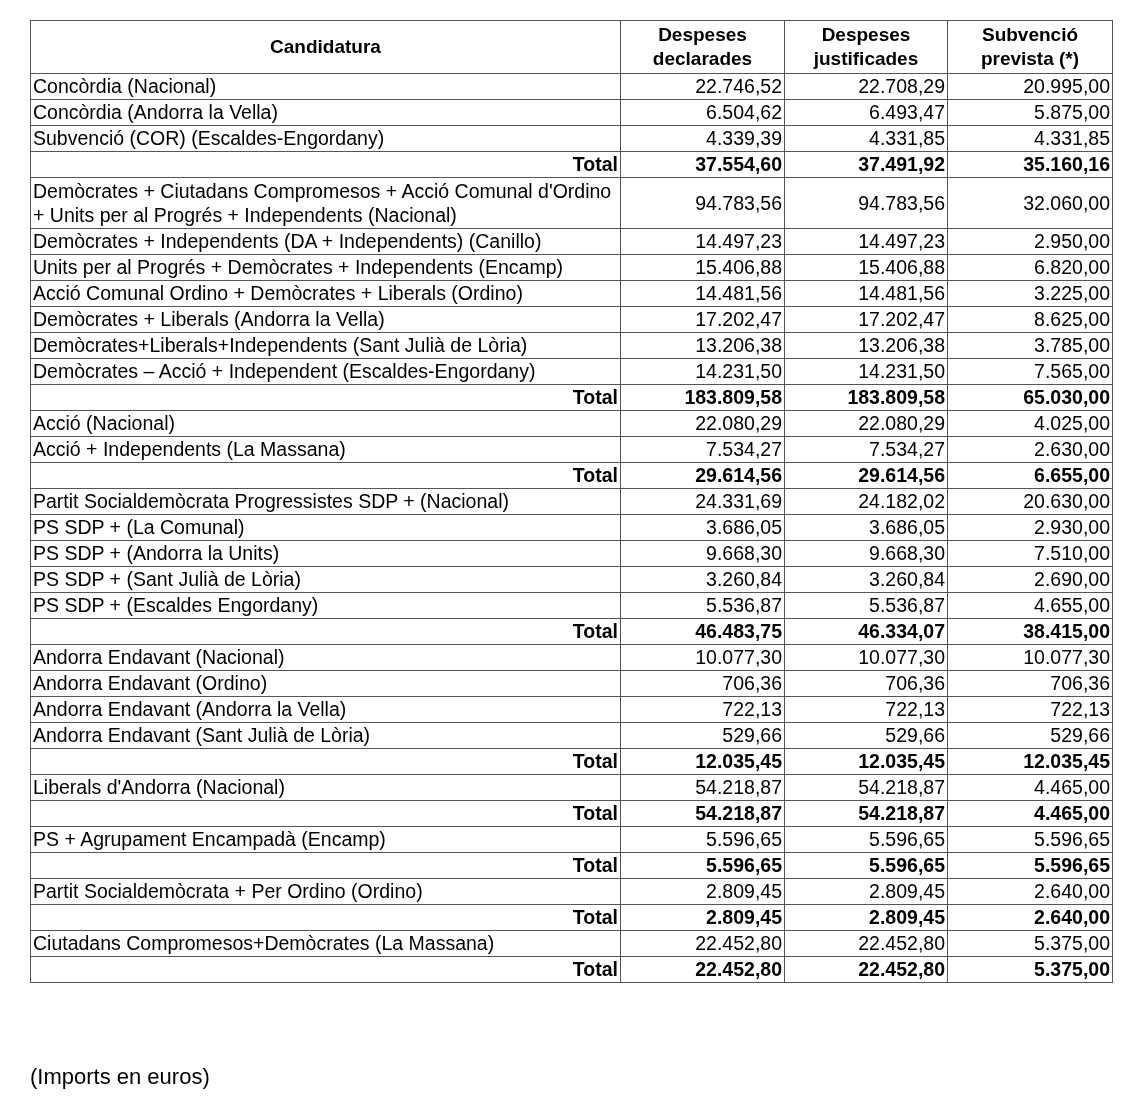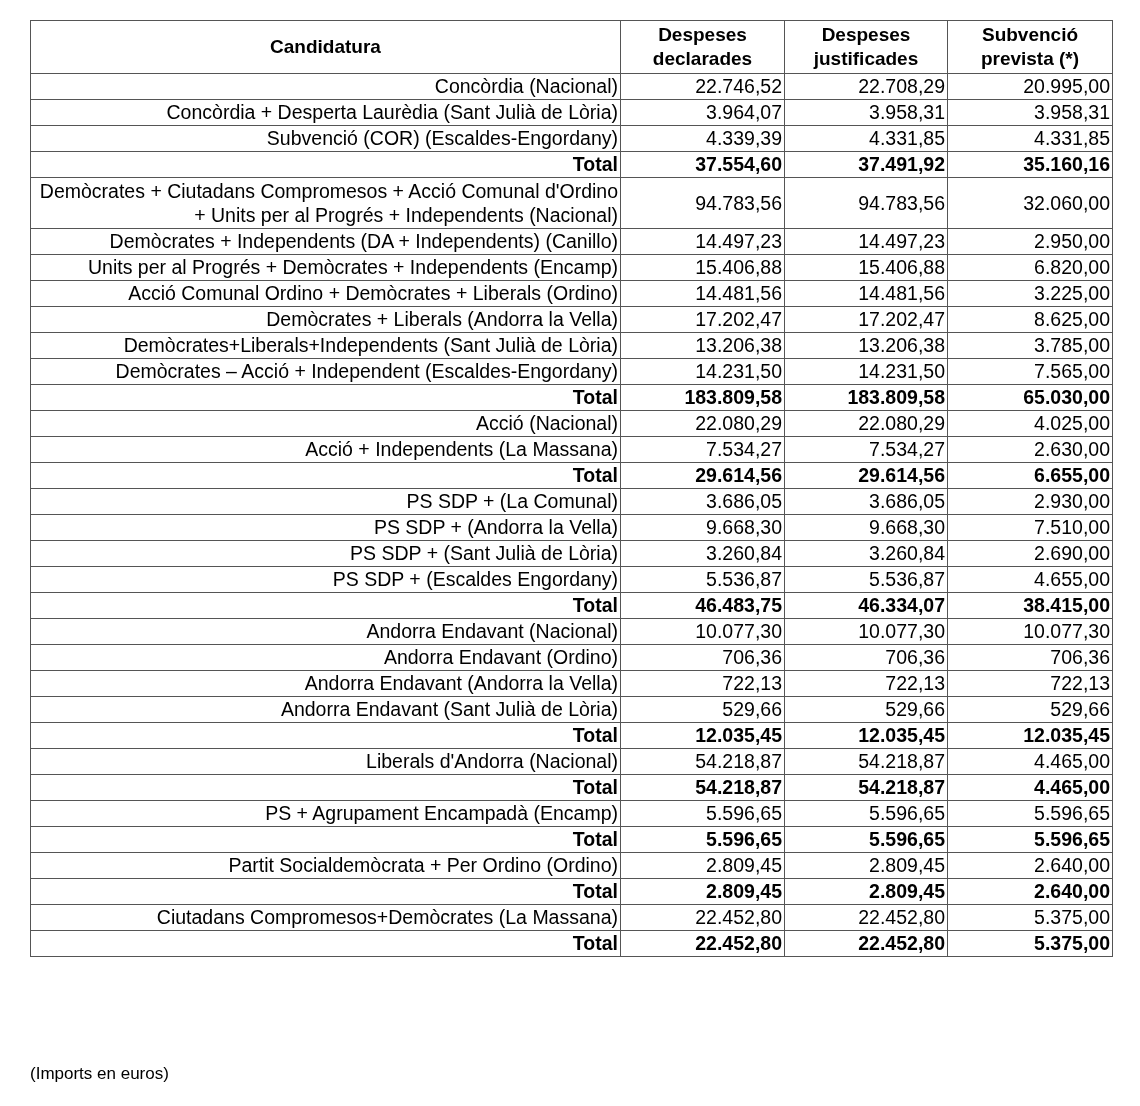--- a/index.html
+++ b/index.html
@@ -20,25 +20,25 @@
     line-height: 23px;
     height: 25px;
     white-space: nowrap;
     overflow: hidden;
   }
   table.exp th {
     font-weight: bold; text-align: center; height: 52px; line-height: 24px;
     font-size: 19px;
   }
   table.exp td.num { text-align: right; }
-  table.exp td.name { text-align: right; }
+  table.exp td.name { text-align: left; }
   table.exp tr.total td { font-weight: bold; padding-left: 19px; }
   table.exp tr.total td.name { text-align: right; }
   table.exp tr.tall td { height: 50px; white-space: normal; line-height: 24px; }
-  .note { position: absolute; left: 30px; top: 1064px; font-size: 17px; }
+  .note { position: absolute; left: 30px; top: 1064px; font-size: 22px; }
 </style>
 </head>
 <body>
 
 <table class="exp">
   <colgroup>
       <col class="c0">
       <col class="c1">
       <col class="c2">
       <col class="c3">
@@ -52,24 +52,24 @@
     </tr>
   </thead>
   <tbody id="tbody">
       <tr class="">
         <td class="name">Concòrdia (Nacional)</td>
         <td class="num">22.746,52</td>
         <td class="num">22.708,29</td>
         <td class="num">20.995,00</td>
       </tr>
       <tr class="">
-        <td class="name">Concòrdia + Desperta Laurèdia (Sant Julià de Lòria)</td>
-        <td class="num">3.964,07</td>
-        <td class="num">3.958,31</td>
-        <td class="num">3.958,31</td>
+        <td class="name">Concòrdia (Andorra la Vella)</td>
+        <td class="num">6.504,62</td>
+        <td class="num">6.493,47</td>
+        <td class="num">5.875,00</td>
       </tr>
       <tr class="">
         <td class="name">Subvenció (COR) (Escaldes-Engordany)</td>
         <td class="num">4.339,39</td>
         <td class="num">4.331,85</td>
         <td class="num">4.331,85</td>
       </tr>
       <tr class="total">
         <td class="name">Total</td>
         <td class="num">37.554,60</td>
@@ -136,27 +136,33 @@
         <td class="num">7.534,27</td>
         <td class="num">2.630,00</td>
       </tr>
       <tr class="total">
         <td class="name">Total</td>
         <td class="num">29.614,56</td>
         <td class="num">29.614,56</td>
         <td class="num">6.655,00</td>
       </tr>
       <tr class="">
+        <td class="name">Partit Socialdemòcrata Progressistes SDP + (Nacional)</td>
+        <td class="num">24.331,69</td>
+        <td class="num">24.182,02</td>
+        <td class="num">20.630,00</td>
+      </tr>
+      <tr class="">
         <td class="name">PS SDP + (La Comunal)</td>
         <td class="num">3.686,05</td>
         <td class="num">3.686,05</td>
         <td class="num">2.930,00</td>
       </tr>
       <tr class="">
-        <td class="name">PS SDP + (Andorra la Vella)</td>
+        <td class="name">PS SDP + (Andorra la Units)</td>
         <td class="num">9.668,30</td>
         <td class="num">9.668,30</td>
         <td class="num">7.510,00</td>
       </tr>
       <tr class="">
         <td class="name">PS SDP + (Sant Julià de Lòria)</td>
         <td class="num">3.260,84</td>
         <td class="num">3.260,84</td>
         <td class="num">2.690,00</td>
       </tr>

